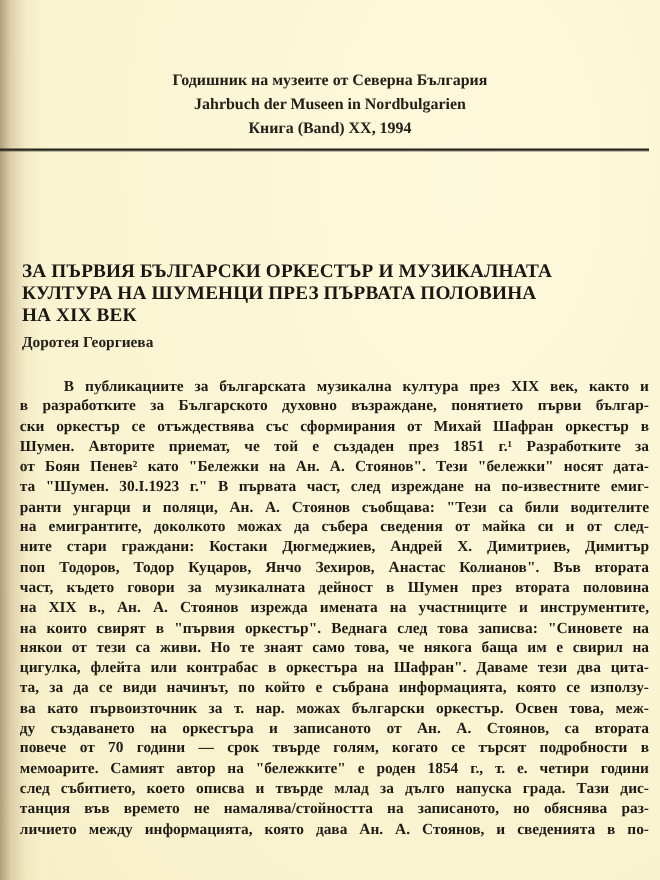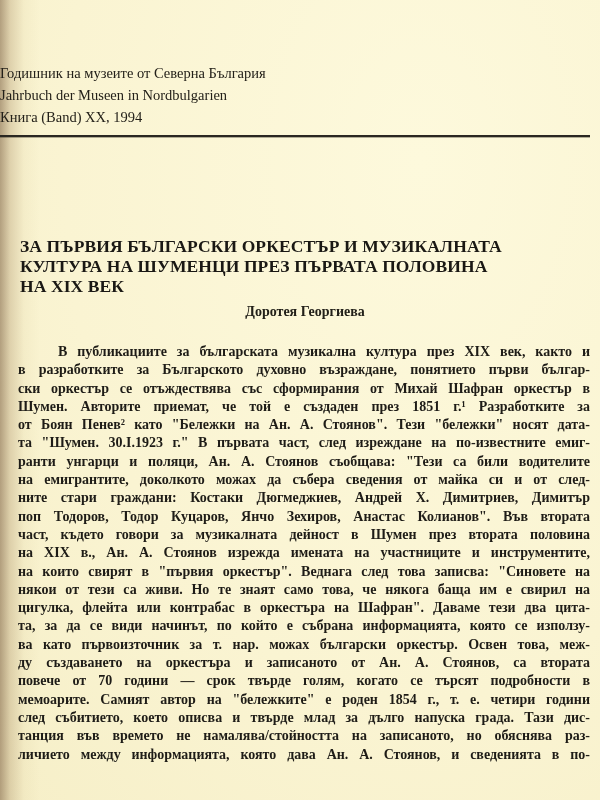--- a/index.html
+++ b/index.html
@@ -20,22 +20,22 @@
       inset: 0;
       background:
         linear-gradient(to right, rgba(120,90,60,0.55) 0px, rgba(160,130,90,0.30) 10px, rgba(200,180,130,0.10) 24px, rgba(0,0,0,0) 40px),
         radial-gradient(ellipse at 70% 20%, #fdf9dc 0%, #faf4d2 60%, #f6efc8 100%);
     }
     .header {
       position: absolute;
       left: 0;
       right: 0;
       top: 62px;
-      text-align: left;
-      font-weight: normal;
+      text-align: center;
+      font-weight: bold;
       font-size: 14.5px;
       line-height: 22px;
       color: #232019;
     }
     .header div { white-space: nowrap; }
     .rule {
       position: absolute;
       left: 0;
       right: 10px;
       top: 135px;
@@ -54,21 +54,20 @@
       line-height: 20px;
       letter-spacing: 0.1px;
       color: #1a1814;
     }
     .title div { white-space: nowrap; }
     .author {
       position: absolute;
       left: 20px;
       right: 10px;
       top: 304px;
-      text-align: center;
       font-weight: bold;
       font-size: 14px;
       color: #222019;
     }
     .body-text {
       position: absolute;
       left: 18px;
       top: 343px;
       width: 572px;
       font-weight: bold;

